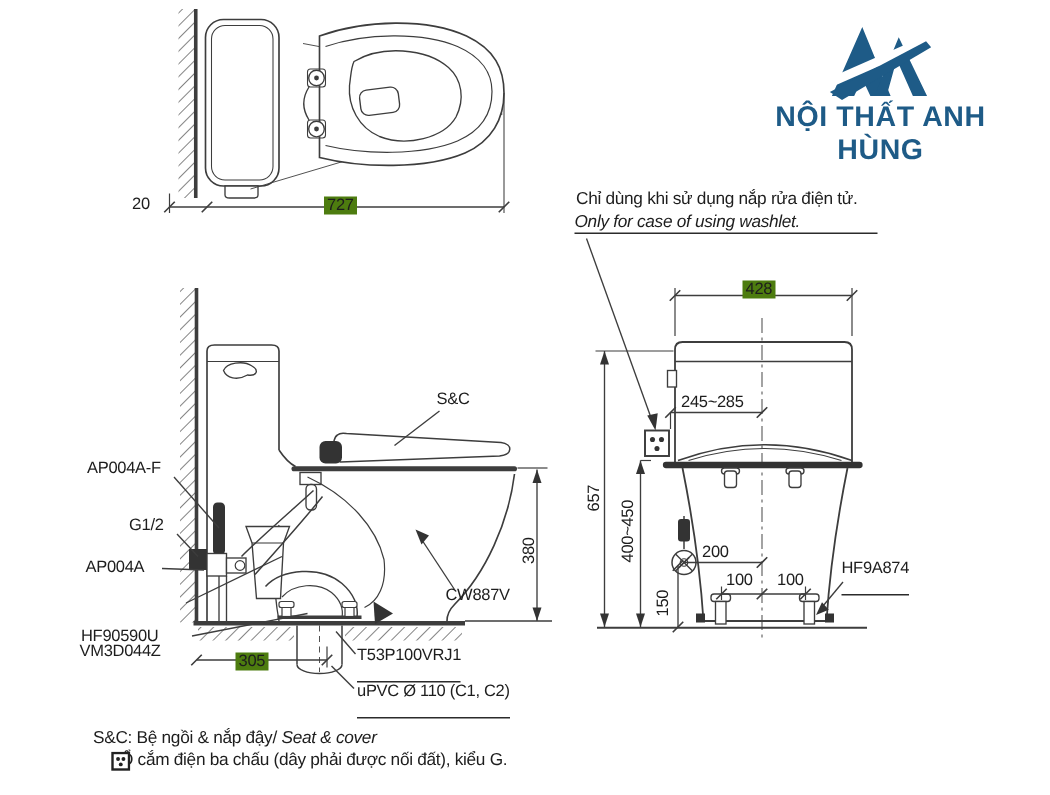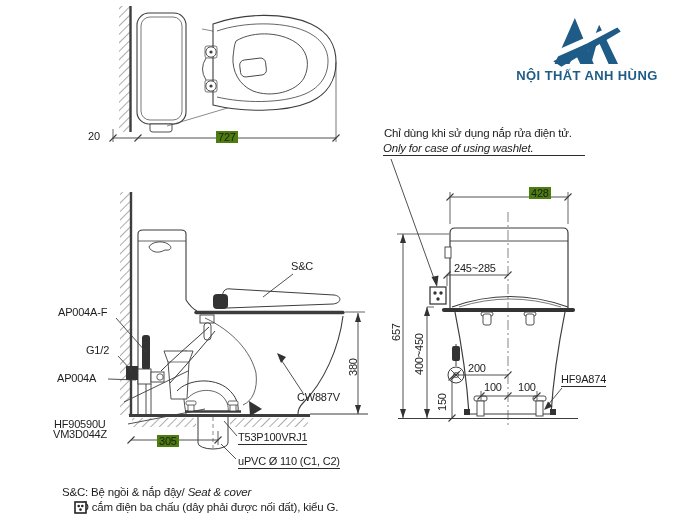--- a/index.html
+++ b/index.html
@@ -9,29 +9,29 @@
     font-family:"Liberation Sans", sans-serif; color:var(--txt); overflow:hidden;
   }
   svg { position:absolute; left:0; top:0; }
   .lbl {
     position:absolute; font-size:11px; line-height:12px; letter-spacing:-0.2px;
     white-space:nowrap; color:var(--txt);
   }
   .dim { font-size:11px; }
   .bgw { background:#4d7c0f; padding:0 2px; }
   .rot { transform:rotate(-90deg); transform-origin:0 0; }
-  .und { border-bottom:1.2px solid #2b2b2b; padding-bottom:1px; }
+  .und { border-bottom:1.2px solid #2b2b2b; padding-bottom:11px; }
   .it { font-style:italic; }
   .note { font-size:11.5px; letter-spacing:-0.2px; }
   .note-en { font-size:11.5px; font-style:italic; letter-spacing:-0.2px;
              border-bottom:1.2px solid #2b2b2b; width:202px; padding-bottom:1px; }
   .legend { font-size:11.5px; letter-spacing:-0.2px; }
   .brand {
     position:absolute; left:504px; top:68px; width:166px; text-align:center;
-    font-size:13px; font-weight:800; letter-spacing:0.4px; color:var(--brand);
+    font-size:19px; font-weight:800; letter-spacing:0.4px; color:var(--brand);
   }
   .lg-ico { display:inline-block; vertical-align:-2px; margin-right:3px; }
 </style>
 </head>
 <body>
 
 <div id="stage">
 
   <svg width="700" height="530" viewBox="0 0 700 530">
     <defs>
@@ -230,21 +230,21 @@
   <div class="lbl" style="left:86px; top:344px;text-align:center;">G1/2</div>
   <div class="lbl" style="left:57px; top:372px;">AP004A</div>
   <div class="lbl" style="left:53px; top:396px;margin-top:32px;">VM3D044Z</div>
   <div class="lbl" style="left:54px; top:418px;">HF90590U</div>
   <div class="lbl" style="left:297px; top:391px;">CW887V</div>
   <div class="lbl und" style="left:238px; top:431px;">T53P100VRJ1</div>
   <div class="lbl und" style="left:238px; top:455px;">uPVC Ø 110 (C1, C2)</div>
   <div class="lbl dim rot" style="left:347px; top:376px;">380</div>
   <div class="lbl dim bgw" style="left:157px; top:435px;">305</div>
 
-  <div class="lbl dim bgw" style="left:495px; top:187px;margin-left:34px;">428</div>
+  <div class="lbl dim bgw" style="left:495px; top:187px;">428</div>
   <div class="lbl dim rot" style="left:390px; top:341px;">657</div>
   <div class="lbl dim rot" style="left:413px; top:375px;">400~450</div>
   <div class="lbl dim" style="left:454px; top:262px;">245~285</div>
   <div class="lbl dim rot" style="left:436px; top:411px;">150</div>
   <div class="lbl dim" style="left:468px; top:362px;">200</div>
   <div class="lbl dim" style="left:484px; top:381px;">100</div>
   <div class="lbl dim" style="left:518px; top:381px;">100</div>
   <div class="lbl und" style="left:561px; top:373px;">HF9A874</div>
 
   <div class="lbl legend" style="left:62px; top:486px;">

